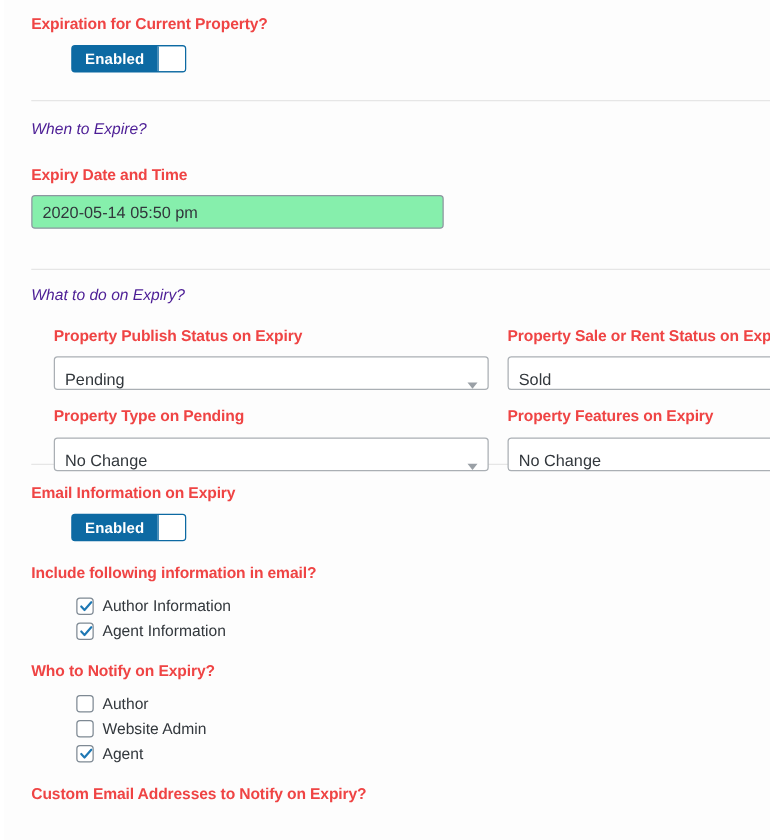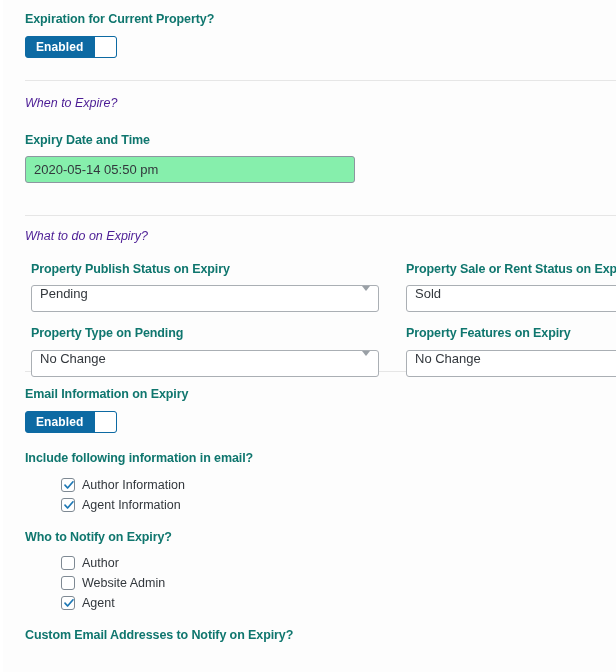--- a/index.html
+++ b/index.html
@@ -30,21 +30,21 @@
   }
   .divider {
     height: 1px;
     background: #e6e6e6;
     margin-left: 22px;
     margin-right: 0;
   }
   .field-label {
     font-weight: bold;
     font-size: 12.5px;
-    color: #0f766e;
+    color: #ef4444;
     letter-spacing: -0.1px;
     line-height: 1.3;
   }
   .group-label {
     font-style: italic;
     font-size: 12.5px;
     color: #4c1d95;
     line-height: 1.3;
   }
   .help-text {
@@ -59,20 +59,21 @@
     display: inline-flex;
     align-items: stretch;
     height: 22px;
     border-radius: 3px;
     overflow: hidden;
     background: #0d6aa3;
     border: 1px solid #0d6aa3;
     box-sizing: border-box;
     cursor: pointer;
     user-select: none;
+    margin-left: 32px;
   }
   .toggle-label {
     color: #ffffff;
     font-weight: bold;
     font-size: 12px;
     padding: 0 11px 0 10px;
     display: flex;
     align-items: center;
     letter-spacing: 0.1px;
   }
@@ -104,21 +105,21 @@
   .select {
     box-sizing: border-box;
     height: 27px;
     background: #ffffff;
     border: 1px solid #aaafb4;
     border-radius: 3px;
     font-size: 13px;
     color: #32373c;
     padding: 0 8px;
     display: flex;
-    align-items: flex-start;
+    align-items: flex-end;
     justify-content: space-between;
     cursor: pointer;
     user-select: none;
   }
   .select.left-col {
     width: 348px;
   }
   .select.right-col {
     width: 240px;
   }
@@ -130,21 +131,21 @@
     border-top: 5px solid #9aa0a6;
     margin-left: 8px;
     flex: 0 0 auto;
   }
   
   .cols {
     position: relative;
   }
   .col-left {
     position: absolute;
-    left: 28px;
+    left: 40px;
     top: 0;
   }
   .col-right {
     position: absolute;
     left: 403px;
     top: 0;
   }
   
   .check-row {
     display: flex;

